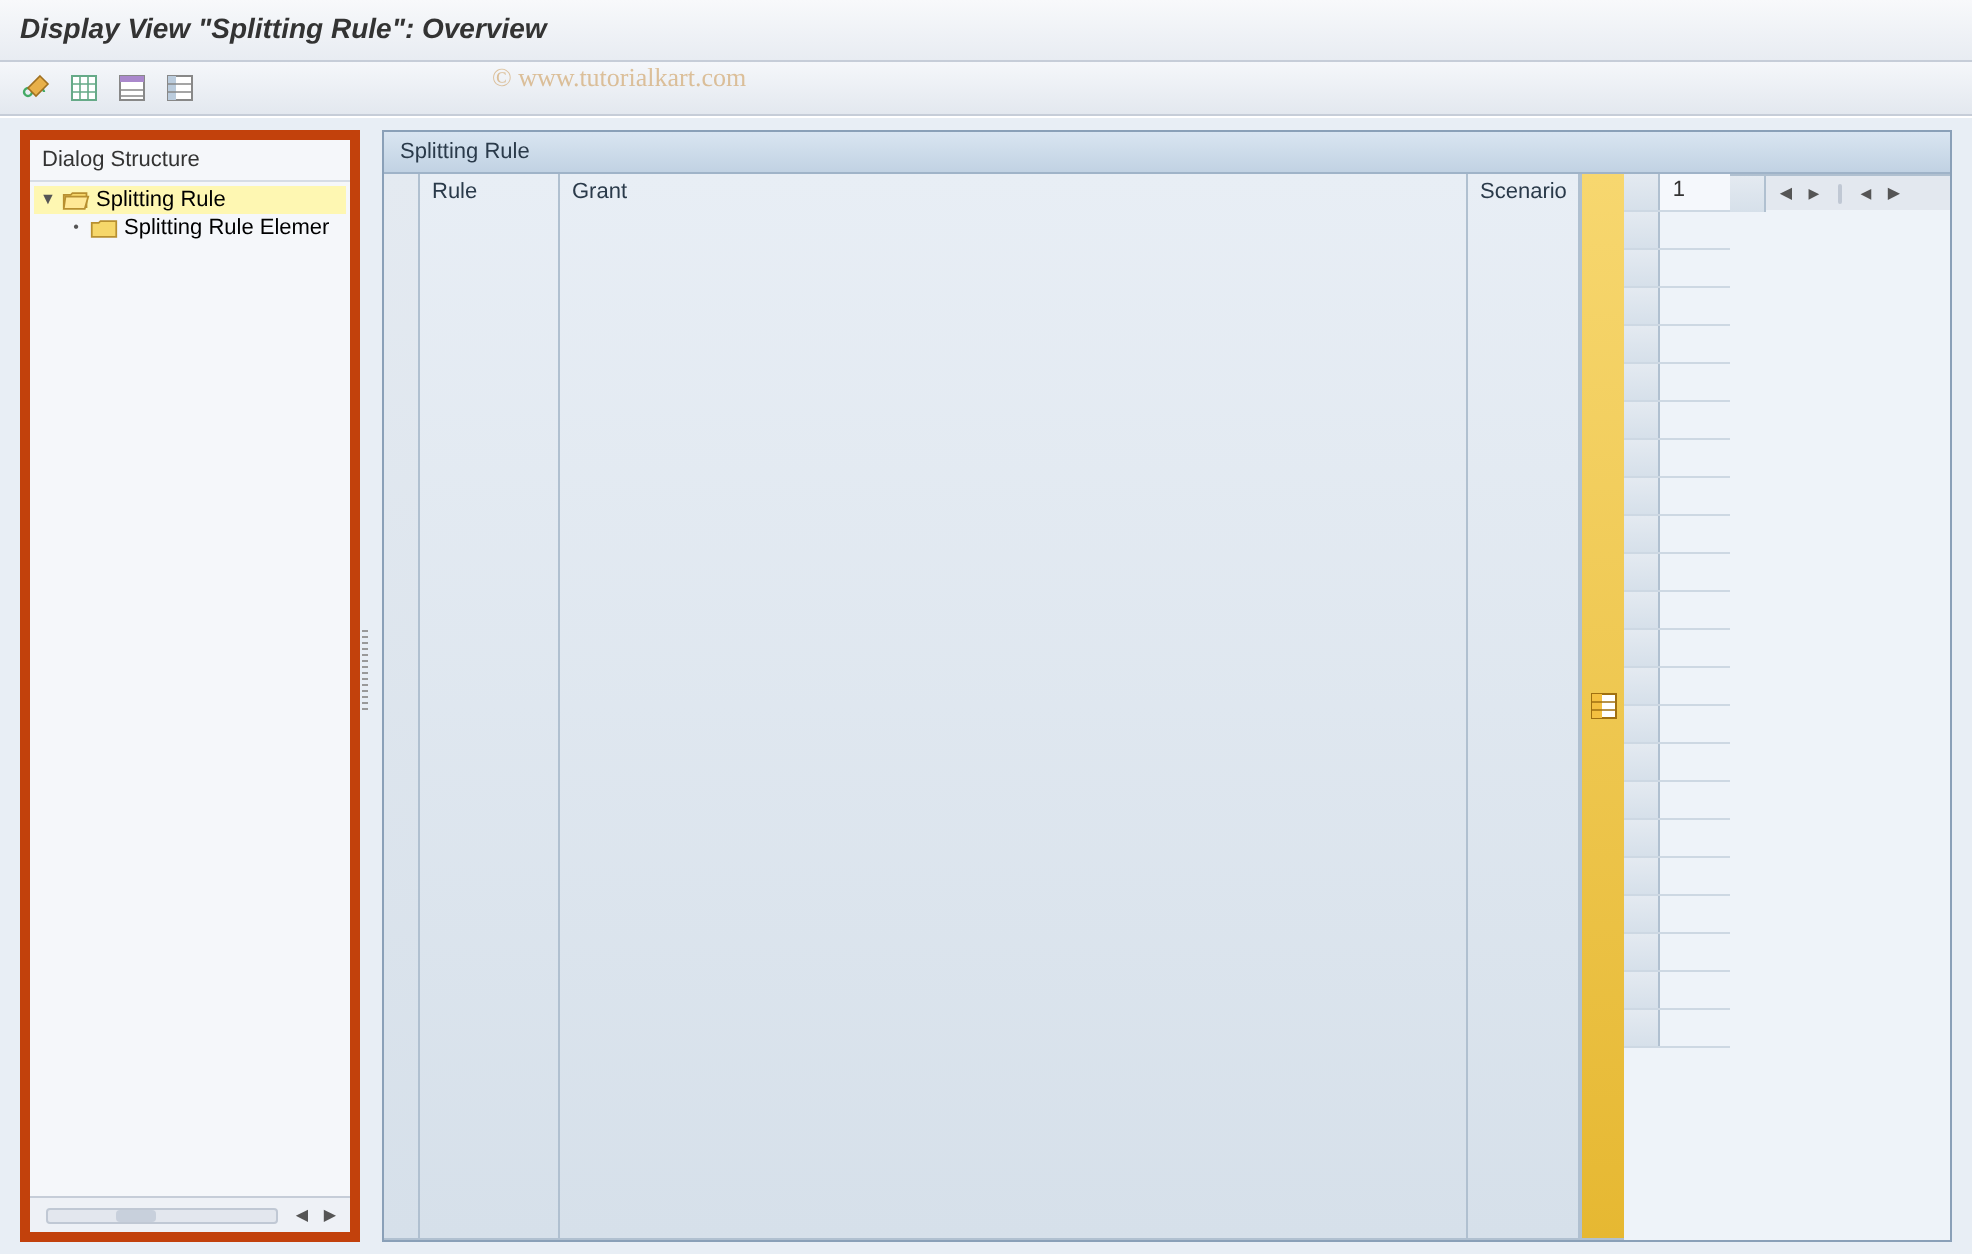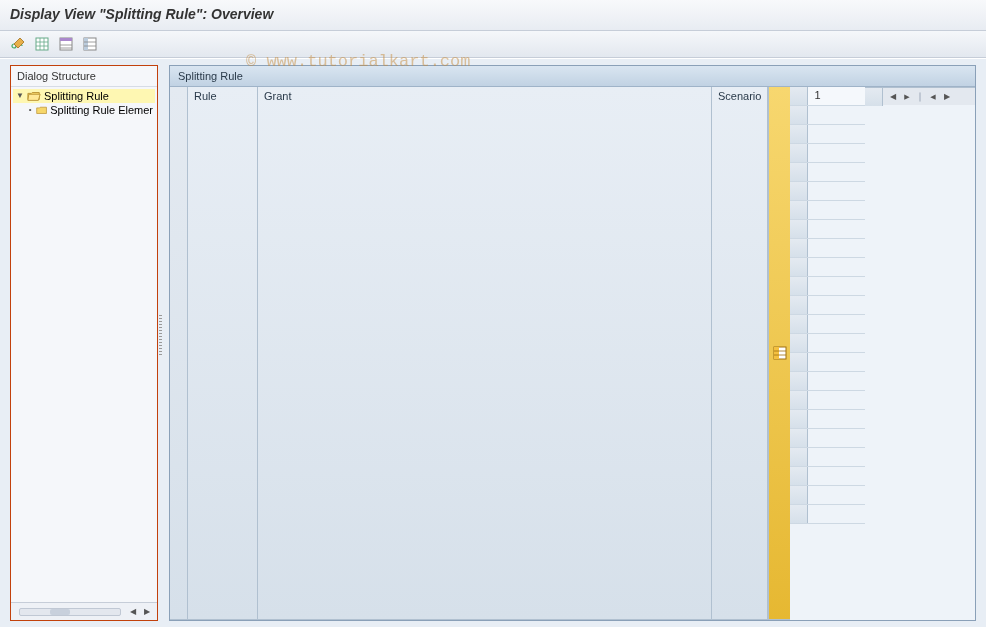--- a/index.html
+++ b/index.html
@@ -39,23 +39,23 @@
       border-radius: 2px;
       cursor: pointer;
     }
     .main-area {
       display: flex;
       background: #e8eef5;
       height: calc(627px - 30px - 28px);
       border-top: 1px solid #fff;
     }
     .sidebar {
-      width: 148px;
+      width: 170px;
       background: #f5f7fa;
-      border: 1px solid #c2410c;
+      border: 5px solid #c2410c;
       margin: 6px 0 6px 10px;
       display: flex;
       flex-direction: column;
       position: relative;
     }
     .sidebar-title {
       padding: 4px 6px;
       color: #333;
       border-bottom: 1px solid #d6dce5;
       background: #f5f7fa;
@@ -190,23 +190,23 @@
       padding: 3px 30px 3px 10px;
       display:flex; align-items:center; gap:8px;
       cursor:pointer;
       font-size: 11px;
       min-width: 160px;
       justify-content: center;
     }
     .position-btn .icon-box { width:14px; height:14px; }
     .entry-label { margin-left: 90px; color:#333; }
     .watermark {
-      position:absolute; top: 52px; left: 246px;
+      position:absolute; top: 31px; left: 246px;
       color: rgba(200,140,60,0.5);
-      font-size: 17px; font-family: Liberation Mono, monospace;
+      font-size: 13px; font-family: Liberation Serif, serif;
       pointer-events:none;
     }
   </style>
 </head>
 <body>
 
 <div class="title-bar">
   <span>Display View "Splitting Rule": Overview</span>
 </div>
 

